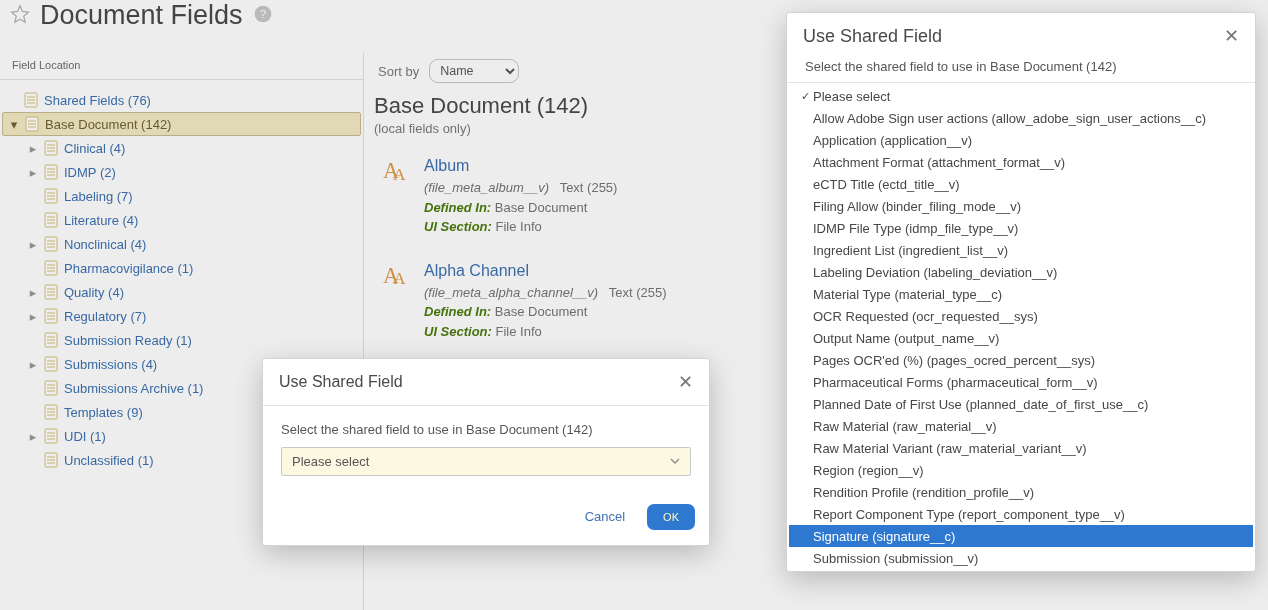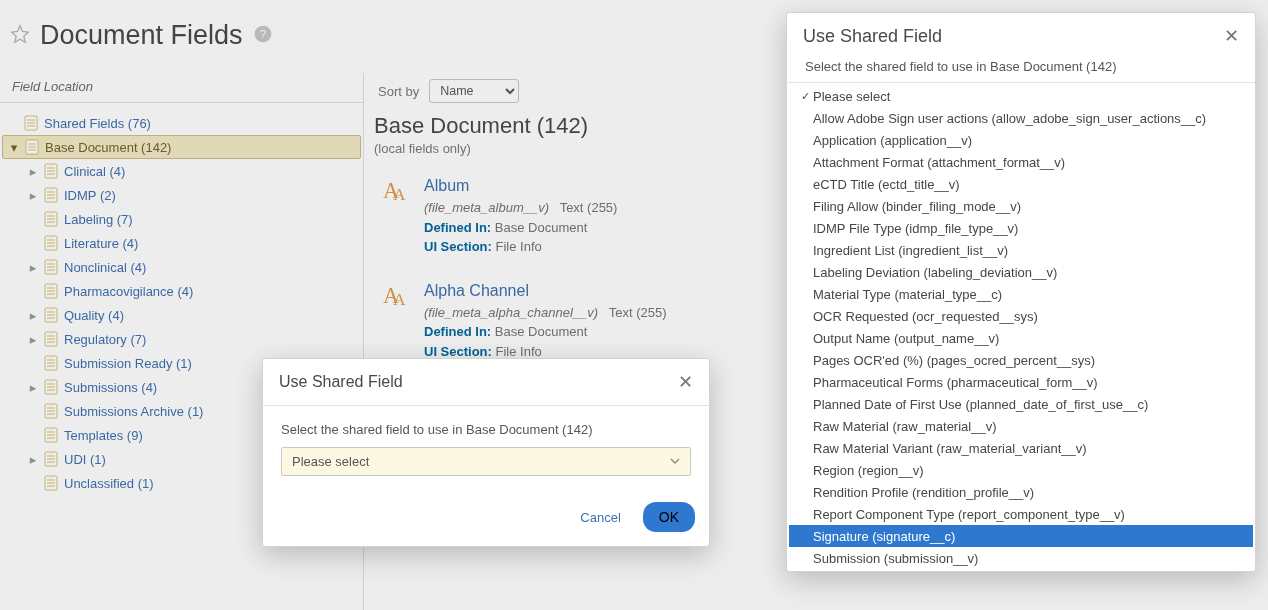--- a/index.html
+++ b/index.html
@@ -1,64 +1,64 @@
 <!DOCTYPE html>
 <html><head>
 <meta charset="utf-8">
 <style>
 * { box-sizing: border-box; margin: 0; padding: 0; }
 body { font-family: -apple-system, "Helvetica Neue", Arial, sans-serif; font-size: 13px; color: #5d5d5d; background: #fff; width: 1268px; height: 610px; overflow: hidden; position: relative; }
 
 .bg-dim { position: absolute; inset: 0; background: rgba(0,0,0,0.07); pointer-events: none; z-index: 5; }
 
-.header { display: flex; align-items: center; padding: 20px 10px 22px; gap: 10px; }
+.header { display: flex; align-items: center; padding: 0 10px 22px; gap: 10px; }
 .star-icon svg { width: 20px; height: 20px; fill: #b4b4b4; }
 .page-title { font-size: 27px; color: #4a4a4a; font-weight: 400; }
 .help-icon svg { width: 20px; height: 20px; fill: #b0b0b0; }
 
 .columns { display: flex; height: 560px; }
 .left-col { width: 364px; border-right: 1px solid #e0e0e0; }
 .right-col { flex: 1; padding-left: 10px; }
 
-.field-loc { padding: 6px 12px 8px; border-bottom: 1px solid #e0e0e0; color: #6d6d6d; font-size: 13px; font-style: italic; }
+.field-loc { padding: 6px 12px 8px; border-bottom: 1px solid #e0e0e0; color: #6d6d6d; font-size: 11px; }
 
 .tree { padding: 8px 2px; font-size: 13px; }
 .tree-item { display: flex; align-items: center; height: 24px; gap: 6px; color: #3e72b2; cursor: pointer; }
 .tree-item .arrow { width: 10px; color: #999; display: inline-flex; justify-content: center; align-items: center; }
 .tree-item .doc-icon { width: 14px; height: 16px; display: inline-flex; }
 .tree-item.selected { background: #f3e9c3; border: 1px solid #c9bd8e; border-radius: 2px; color: #706433; }
 .tree-item.selected span { color: #706433; }
 .lv0 { padding-left: 6px; }
 .lv1 { padding-left: 26px; }
 
 .sortby { display: flex; align-items: center; gap: 10px; padding: 6px 4px 10px; color: #7a7a7a; font-size: 13px; }
-.sortby select { border: 1px solid #c8c8c8; border-radius: 3px; padding: 3px 28px 3px 6px; background: #fff; font-size: 12.5px; color: #5a5a5a; }
+.sortby select { border: 1px solid #c8c8c8; border-radius: 9px; padding: 3px 28px 3px 6px; background: #fff; font-size: 12.5px; color: #5a5a5a; }
 
 .section-head .title { font-size: 22px; color: #4a4a4a; font-weight: 400; }
 .section-head .sub { font-size: 13px; color: #7a7a7a; padding-top: 2px; }
 
 .field-card { display: flex; gap: 12px; padding: 18px 4px 4px; }
 .field-card .thumb { width: 34px; height: 34px; display: flex; align-items: center; justify-content: center; }
 .field-card .thumb svg { width: 34px; height: 34px; }
 .field-card .meta { font-size: 13px; color: #767676; line-height: 1.5; }
 .field-card .fname { font-size: 16px; color: #3e72b2; }
 .field-card .api { font-style: italic; color: #767676; font-size: 13px; margin-top: 36px; }
 .field-card .type { color: #767676; text-align: center; }
-.field-card .label { font-weight: 600; color: #0369a1; }
+.field-card .label { font-weight: 600; color: #4d7c0f; font-style: italic; }
 
 
 .dialog-sm { position: absolute; left: 262px; top: 358px; width: 448px; background: #fff; border: 1px solid #d3d3d3; border-radius: 3px; box-shadow: 0 8px 28px rgba(0,0,0,0.22); z-index: 20; }
 .dialog-sm .dh { padding: 12px 16px; font-size: 16px; color: #4a4a4a; border-bottom: 1px solid #e2e2e2; display: flex; justify-content: space-between; align-items: center; }
 .dialog-sm .close, .dialog-lg .close { cursor: pointer; font-size: 18px; color: #777; }
 .dialog-sm .db { padding: 16px 18px; }
 .dialog-sm .prompt { color: #565656; font-size: 13px; padding-bottom: 10px; }
 .dialog-sm .select { width: 100%; border: 1px solid #c8c8c8; background: #fdf8e2; border-radius: 2px; padding: 6px 10px; display: flex; justify-content: space-between; align-items: center; cursor: pointer; font-size: 13px; color: #565656; }
 .dialog-sm .df { display: flex; justify-content: flex-end; gap: 10px; padding: 10px 14px 14px; align-items: center; }
 .btn-cancel { color: #3e72b2; background: none; border: none; padding: 7px 12px; font-size: 13px; cursor: pointer; }
-.btn-ok { background: #2f78d0; color: #000000; border: none; border-radius: 13px; padding: 7px 16px; font-size: 14px; cursor: pointer; }
+.btn-ok { background: #2f78d0; color: #fef9c3; border: none; border-radius: 7px; padding: 7px 16px; font-size: 11px; cursor: pointer; }
 
 
 .dialog-lg { position: absolute; right: 12px; top: 12px; width: 470px; background: #fff; border: 1px solid #d3d3d3; border-radius: 3px; box-shadow: 0 8px 28px rgba(0,0,0,0.22); z-index: 30; }
 .dialog-lg .dh { padding: 12px 16px; font-size: 18px; color: #4a4a4a; display: flex; justify-content: space-between; align-items: center; }
 .dialog-lg .prompt { padding: 0 18px 8px; color: #565656; font-size: 13px; }
 .options { border-top: 1px solid #e4e4e4; padding: 2px; max-height: 520px; overflow: hidden; }
 .opt { display: flex; align-items: center; padding: 3px 16px 3px 12px; font-size: 13px; color: #474747; cursor: pointer; height: 22px; }
 .opt .check { width: 12px; display: inline-flex; color: #474747; font-size: 11px; }
 .opt .olabel { padding-left: 0px; }
 .opt.placeholder .olabel { padding-left: 0; }
@@ -171,21 +171,21 @@
           <div class="tree-item lv1">
             <span class="arrow"></span>
             <span class="doc-icon">
               <svg viewBox="0 0 14 16">
                 <rect x="1" y="1" width="12" height="14" rx="1" fill="#fff" stroke="#d6c178"></rect>
                 <line x1="3" y1="5" x2="11" y2="5" stroke="#d6c178"></line>
                 <line x1="3" y1="8" x2="11" y2="8" stroke="#d6c178"></line>
                 <line x1="3" y1="11" x2="11" y2="11" stroke="#d6c178"></line>
               </svg>
             </span>
-            <span>Pharmacovigilance (4)</span>
+            <span>Pharmacovigilance (1)</span>
           </div>
           <div class="tree-item lv1">
             <span class="arrow">▸</span>
             <span class="doc-icon">
               <svg viewBox="0 0 14 16">
                 <rect x="1" y="1" width="12" height="14" rx="1" fill="#fff" stroke="#d6c178"></rect>
                 <line x1="3" y1="5" x2="11" y2="5" stroke="#d6c178"></line>
                 <line x1="3" y1="8" x2="11" y2="8" stroke="#d6c178"></line>
                 <line x1="3" y1="11" x2="11" y2="11" stroke="#d6c178"></line>
               </svg>

